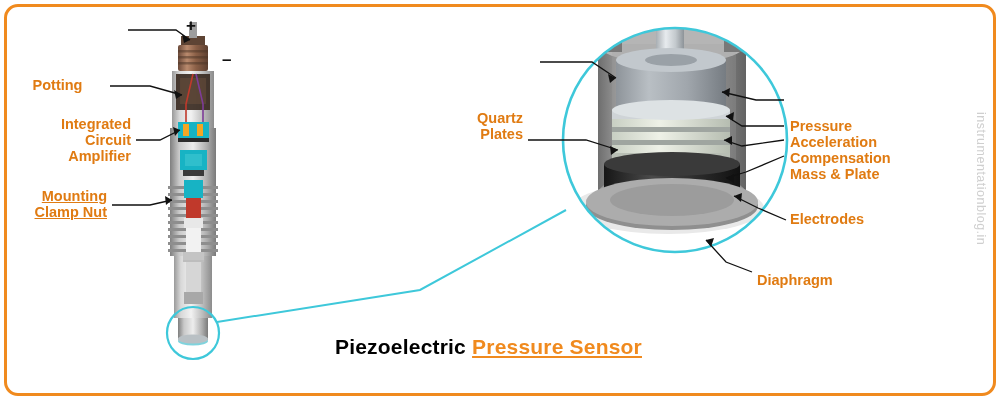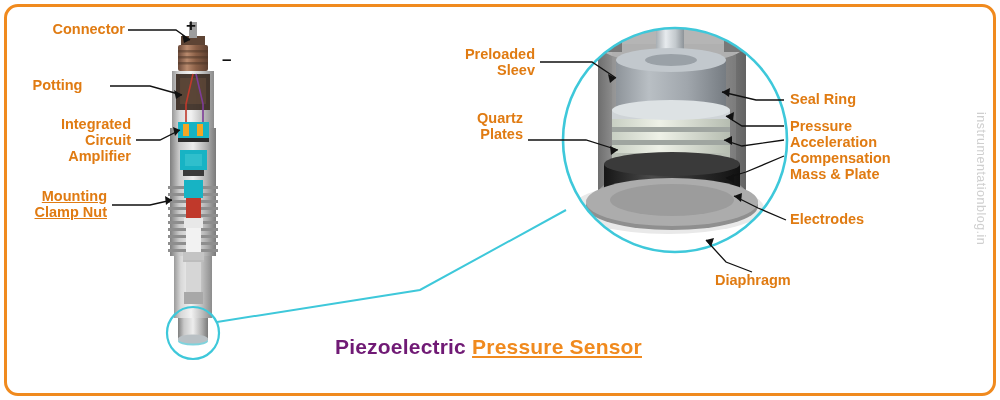--- a/index.html
+++ b/index.html
@@ -39,21 +39,21 @@
   }
   .label.right { text-align: right; }
   .label.left  { text-align: left; }
 
   .caption {
     position: absolute;
     font-size: 21px;
     font-weight: bold;
     letter-spacing: 0.2px;
   }
-  .caption .grey { color: #701a75; }
+  .caption .grey { color: #000000; }
   .caption .orange { color: #f08a1e; text-decoration: underline; }
 
   .watermark {
     position: absolute;
     right: 12px;
     top: 112px;
     font-size: 12.5px;
     color: #cfcfcf;
     writing-mode: vertical-rl;
     letter-spacing: 0.5px;
@@ -264,48 +264,44 @@
       <polygon points="618,150 610,146 611,155"></polygon>
       <polygon points="722,92 730,88 729,97"></polygon>
       <polygon points="726,116 734,112 733,121"></polygon>
       <polygon points="724,140 732,136 732,145"></polygon>
       <polygon points="726,178 734,174 734,183"></polygon>
       <polygon points="734,196 742,193 741,202"></polygon>
       <polygon points="706,240 714,238 711,247"></polygon>
     </g>
   </svg>
 
-  <div class="label right" style="left:10px; top:21px; width:115px;">Connector</div>
 
   <div class="label right" style="left:10px; top:77px; width:95px;text-align:center;">Potting</div>
 
   <div class="label right" style="left:10px; top:108px; width:121px;margin-top:8px;">Integrated
 Circuit
 Amplifier</div>
 
   <div class="label right" style="left:10px; top:188px; width:97px;text-decoration:underline;">Mounting
 Clamp Nut</div>
 
-  <div class="label right" style="left:400px; top:46px; width:135px;">Preloaded
-Sleev</div>
 
   <div class="label right" style="left:400px; top:110px; width:123px;">Quartz
 Plates</div>
 
-  <div class="label left" style="left:790px; top:91px; width:160px;">Seal Ring</div>
 
   <div class="label left" style="left:790px; top:118px; width:160px;">Pressure</div>
 
   <div class="label left" style="left:790px; top:134px; width:170px;">Acceleration
 Compensation
 Mass &amp; Plate</div>
 
   <div class="label left" style="left:790px; top:211px; width:160px;">Electrodes</div>
 
-  <div class="label left" style="left:715px; top:272px; width:160px;">Diaphragm</div>
+  <div class="label left" style="left:757px; top:272px; width:160px;">Diaphragm</div>
 
   <div class="label" style="left:186px; top:18px; font-size:17px; color:#111111;">+</div>
   <div class="label" style="left:222px; top:52px; font-size:17px; color:#111111;">–</div>
 
   <div class="caption" style="left:335px; top:335px;">
     <span class="grey">Piezoelectric </span><span class="orange">Pressure Sensor</span>
   </div>
 
   <div class="watermark">instrumentationblog.in</div>
 

